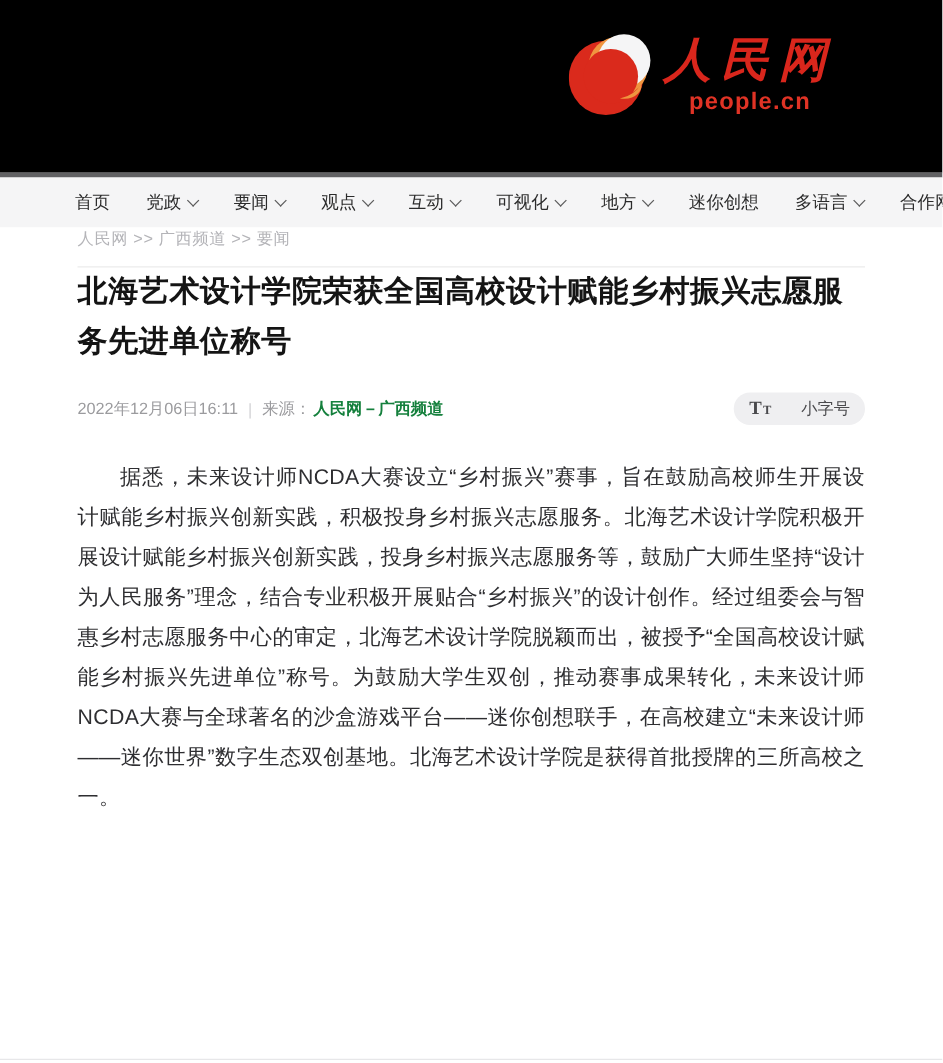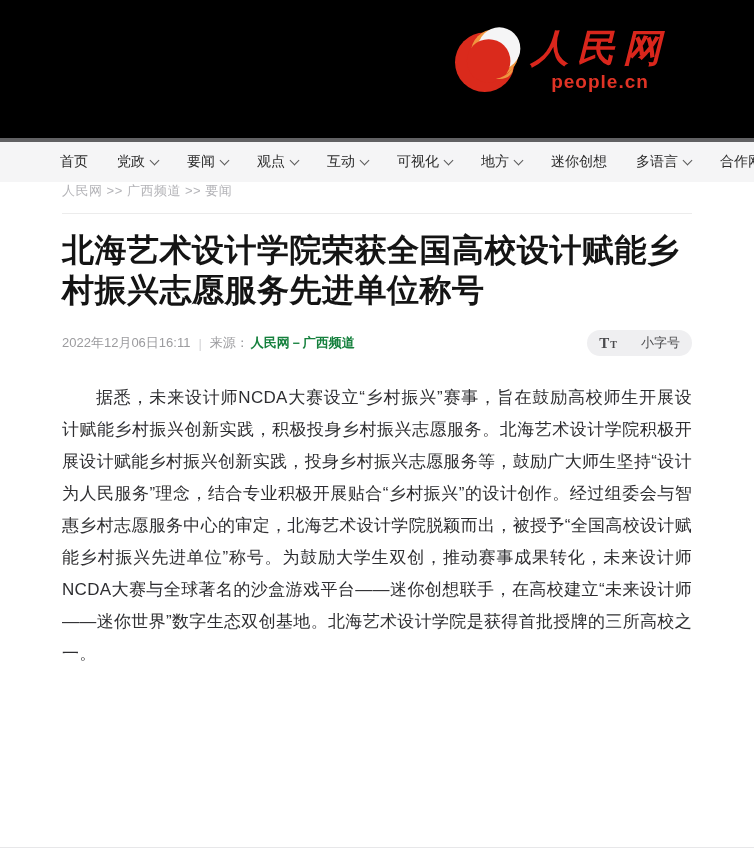--- a/index.html
+++ b/index.html
@@ -91,22 +91,21 @@
     letter-spacing: 0.5px;
   }
 
   .crumb-divider {
     margin-top: 13px;
     border: none;
     border-top: 1px solid #ececec;
   }
 
   .article-title {
-    margin-top: 16px;
-    font-size: 32px;
+    font-size: 24px;
     line-height: 40px;
     font-weight: bold;
     color: #141414;
     letter-spacing: 0.5px;
   }
 
   .meta-row {
     margin-top: 20px;
     display: flex;
     align-items: center;

